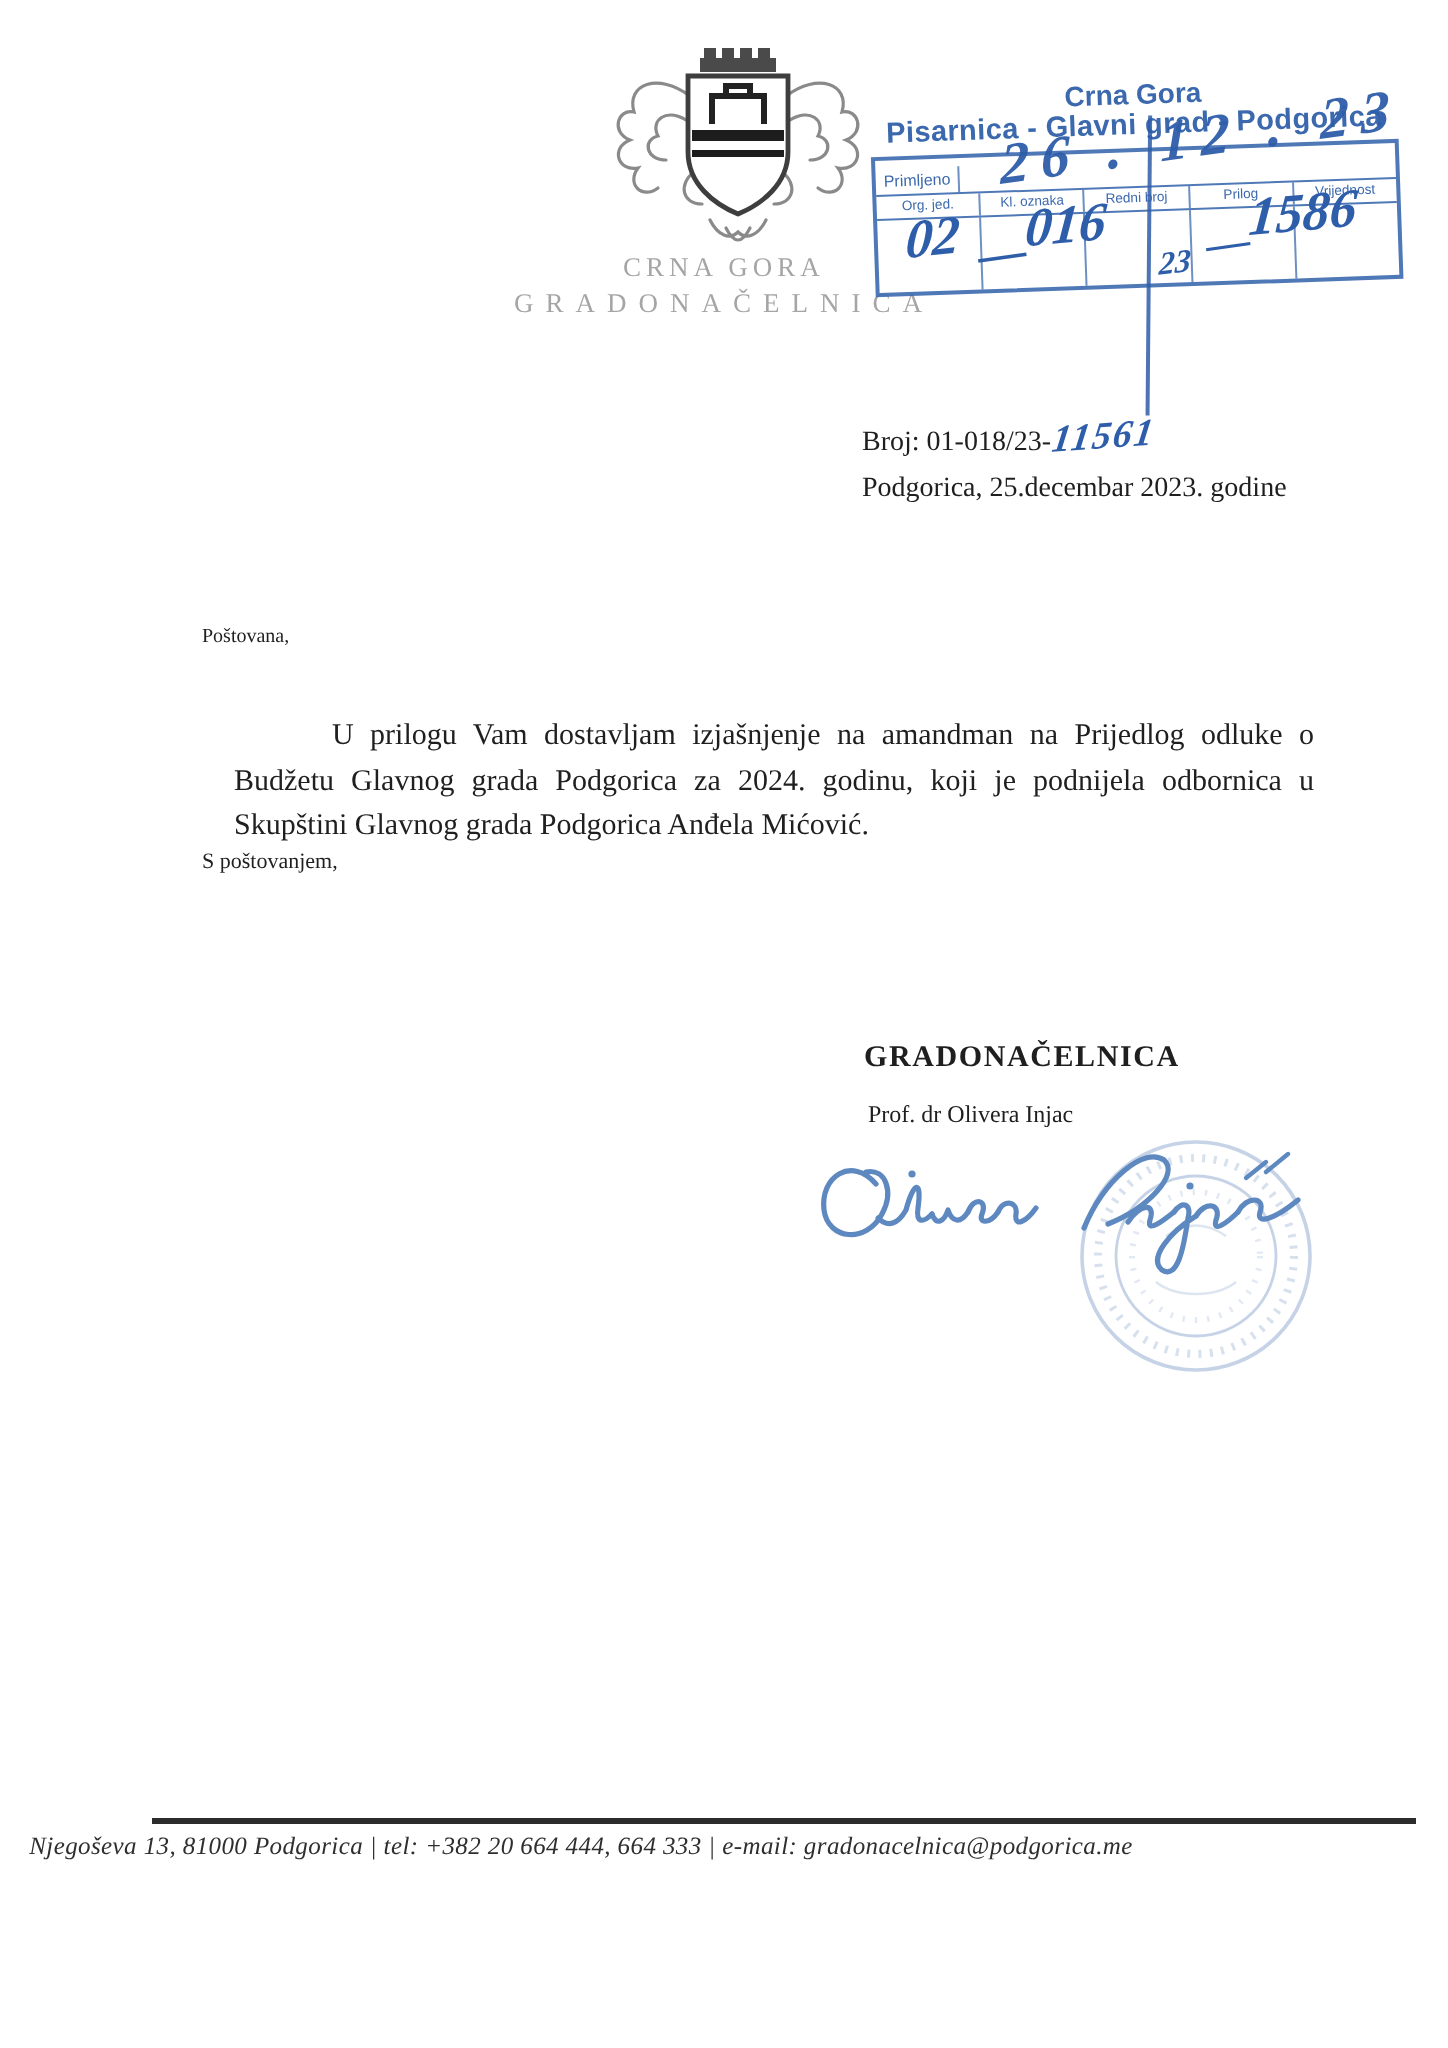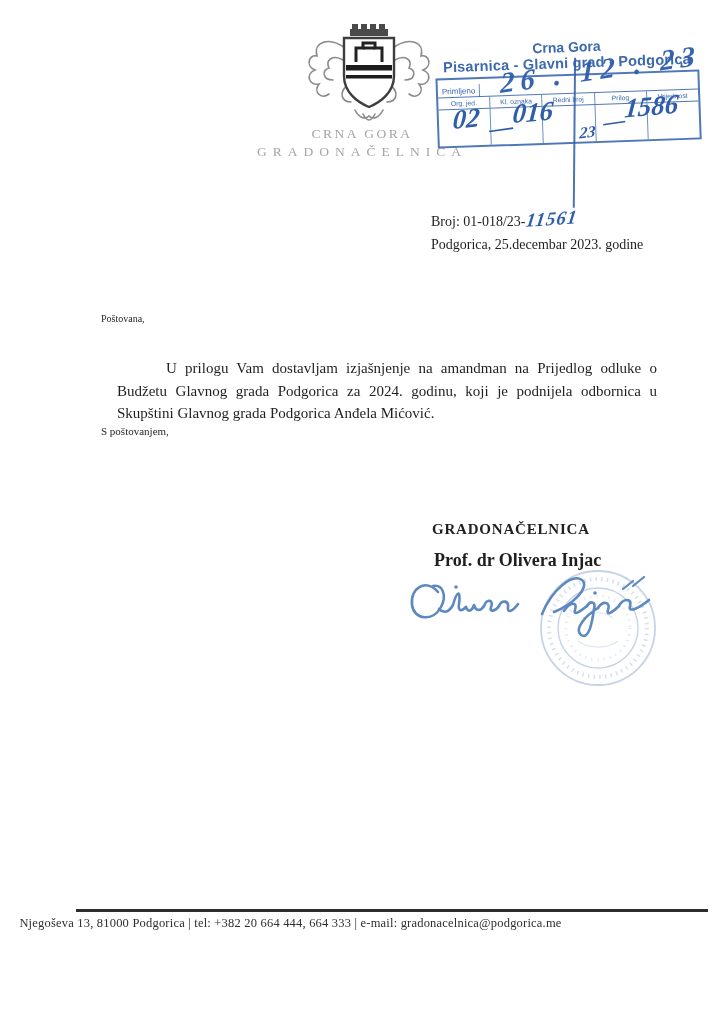--- a/index.html
+++ b/index.html
@@ -54,27 +54,27 @@
   .hw-number{display:inline-block;font-family:"Liberation Serif",serif;font-style:italic;
     font-weight:bold;color:#2e5da9;font-size:19px;transform:rotate(-4deg) skewX(-12deg) translateY(-1px);
     letter-spacing:1px;}
   
   .salutation{position:absolute;left:101px;top:313px;font-size:10px;}
   .bodytext{position:absolute;left:101px;top:341px;width:540px;font-size:15px;
     line-height:22.5px;text-align:justify;text-align-last:left;text-indent:49px;margin:16px;}
   .closing{position:absolute;left:101px;top:425px;font-size:11px;}
   
   .sig-title{position:absolute;left:432px;top:521px;font-weight:bold;font-size:15px;letter-spacing:.8px;}
-  .sig-name{position:absolute;left:434px;top:550px;font-weight:bold;font-size:18px;text-align:center;}
+  .sig-name{position:absolute;left:434px;top:550px;font-weight:normal;font-size:12px;text-align:center;}
   .roundstamp{position:absolute;left:533px;top:563px;width:130px;height:130px;z-index:1;opacity:.8;}
   .signature{position:absolute;left:402px;top:560px;width:295px;height:105px;z-index:2;}
   
   .footer-rule{position:absolute;left:76px;top:909px;width:632px;height:2.5px;background:#2c2c2c;}
   .footer-text{position:absolute;left:0;top:916px;width:581px;text-align:center;
-    font-size:12.5px;color:#2e2e2e;letter-spacing:.2px;}
+    font-size:12.5px;color:#2e2e2e;letter-spacing:.2px;font-style:italic;}
 </style>
 </head>
 <body>
 
 <div class="page">
 
   <div class="arms">
     <svg viewBox="0 0 132 108" width="132" height="108">
       <g stroke="#8a8a8a" stroke-width="1.6" fill="none" stroke-linecap="round">
 

